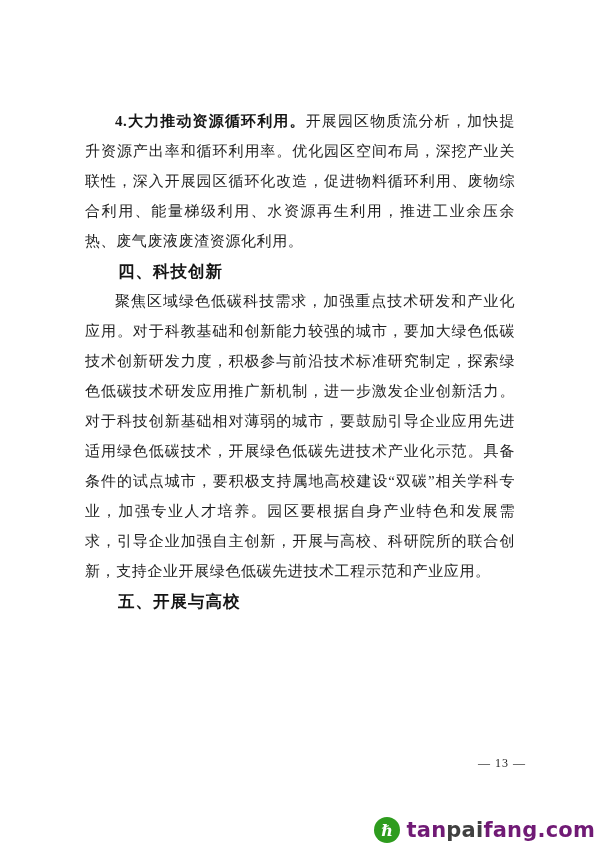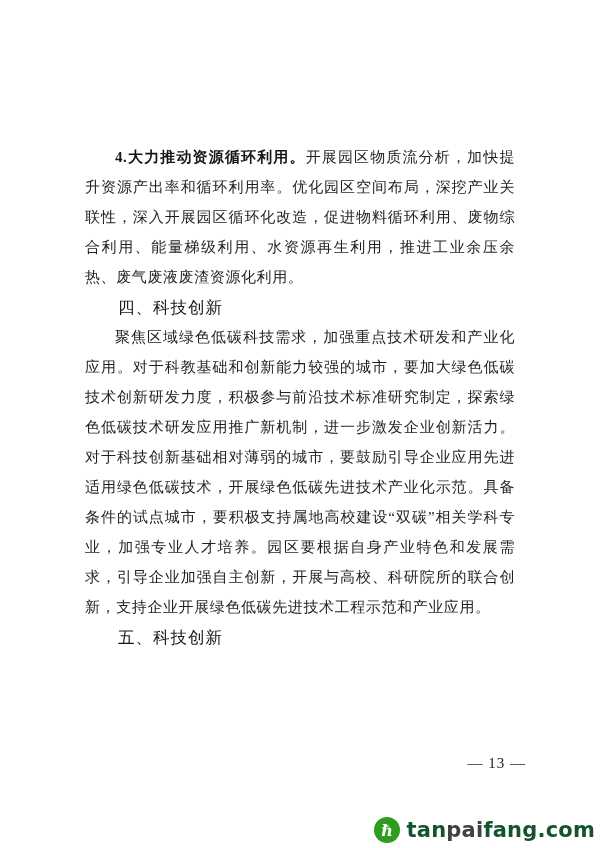--- a/index.html
+++ b/index.html
@@ -14,50 +14,49 @@
     background: #ffffff;
     overflow: hidden;
     font-family: "Liberation Serif", "DejaVu Serif", serif;
     color: #1f1f1f;
   }
   .content {
     position: absolute;
     left: 85px;
     right: 85px;
     top: 106px;
-    margin-top: 36px;
   }
   .para {
     margin: 0;
     font-size: 15px;
     line-height: 30px;
     letter-spacing: 0.6px;
     text-align: justify;
     text-indent: 2em;
     color: #1f1f1f;
   }
   .para .lead {
     font-weight: bold;
     color: #161616;
   }
   .heading {
     margin: 0;
     font-family: "Liberation Sans", "DejaVu Sans", sans-serif;
-    font-weight: normal;
+    font-weight: bold;
     font-size: 16.5px;
     line-height: 30px;
     letter-spacing: 1px;
     text-indent: 2em;
     color: #141414;
   }
   .page-number {
     position: absolute;
     top: 752px;
     right: 74px;
-    font-size: 15px;
+    font-size: 12px;
     line-height: 22px;
     letter-spacing: 1px;
     color: #1a1a1a;
     font-family: "Liberation Serif", "DejaVu Serif", serif;
   }
   .footer-logo {
     position: absolute;
     right: 5px;
     bottom: 5px;
     display: flex;
@@ -72,38 +71,38 @@
     flex: 0 0 auto;
   }
   .logo-text {
     font-family: "DejaVu Sans", "Liberation Sans", sans-serif;
     font-weight: bold;
     font-size: 21px;
     letter-spacing: 0.2px;
     line-height: 26px;
     white-space: nowrap;
   }
-  .logo-green { color: #14532d; }
+  .logo-green { color: #701a75; }
   .logo-blue  { color: #404040; }
 </style>
 </head>
 <body>
 
 <div class="page">
 
   <div class="content">
 
     <p class="para"><span class="lead">4.大力推动资源循环利用。</span><span>开展园区物质流分析，加快提升资源产出率和循环利用率。优化园区空间布局，深挖产业关联性，深入开展园区循环化改造，促进物料循环利用、废物综合利用、能量梯级利用、水资源再生利用，推进工业余压余热、废气废液废渣资源化利用。</span></p>
 
 
     <h3 class="heading">四、科技创新</h3>
 
     <p class="para">聚焦区域绿色低碳科技需求，加强重点技术研发和产业化应用。对于科教基础和创新能力较强的城市，要加大绿色低碳技术创新研发力度，积极参与前沿技术标准研究制定，探索绿色低碳技术研发应用推广新机制，进一步激发企业创新活力。对于科技创新基础相对薄弱的城市，要鼓励引导企业应用先进适用绿色低碳技术，开展绿色低碳先进技术产业化示范。具备条件的试点城市，要积极支持属地高校建设“双碳”相关学科专业，加强专业人才培养。园区要根据自身产业特色和发展需求，引导企业加强自主创新，开展与高校、科研院所的联合创新，支持企业开展绿色低碳先进技术工程示范和产业应用。</p>
 
-    <h3 class="heading">五、科技创新</h3>
+    <h3 class="heading">五、开展与高校</h3>
 
   </div>
 
   <div class="page-number">— 13 —</div>
 
   <div class="footer-logo">
     <span class="logo-icon">
       <svg width="26" height="26" viewBox="0 0 26 26" xmlns="http://www.w3.org/2000/svg">
         <circle cx="13" cy="13" r="13" fill="#2e9c1e"></circle>
         <text x="13" y="18.5" font-size="16" fill="#ffffff" font-weight="bold" font-style="italic" text-anchor="middle" font-family="Liberation Serif, DejaVu Serif, serif">ℏ</text>

